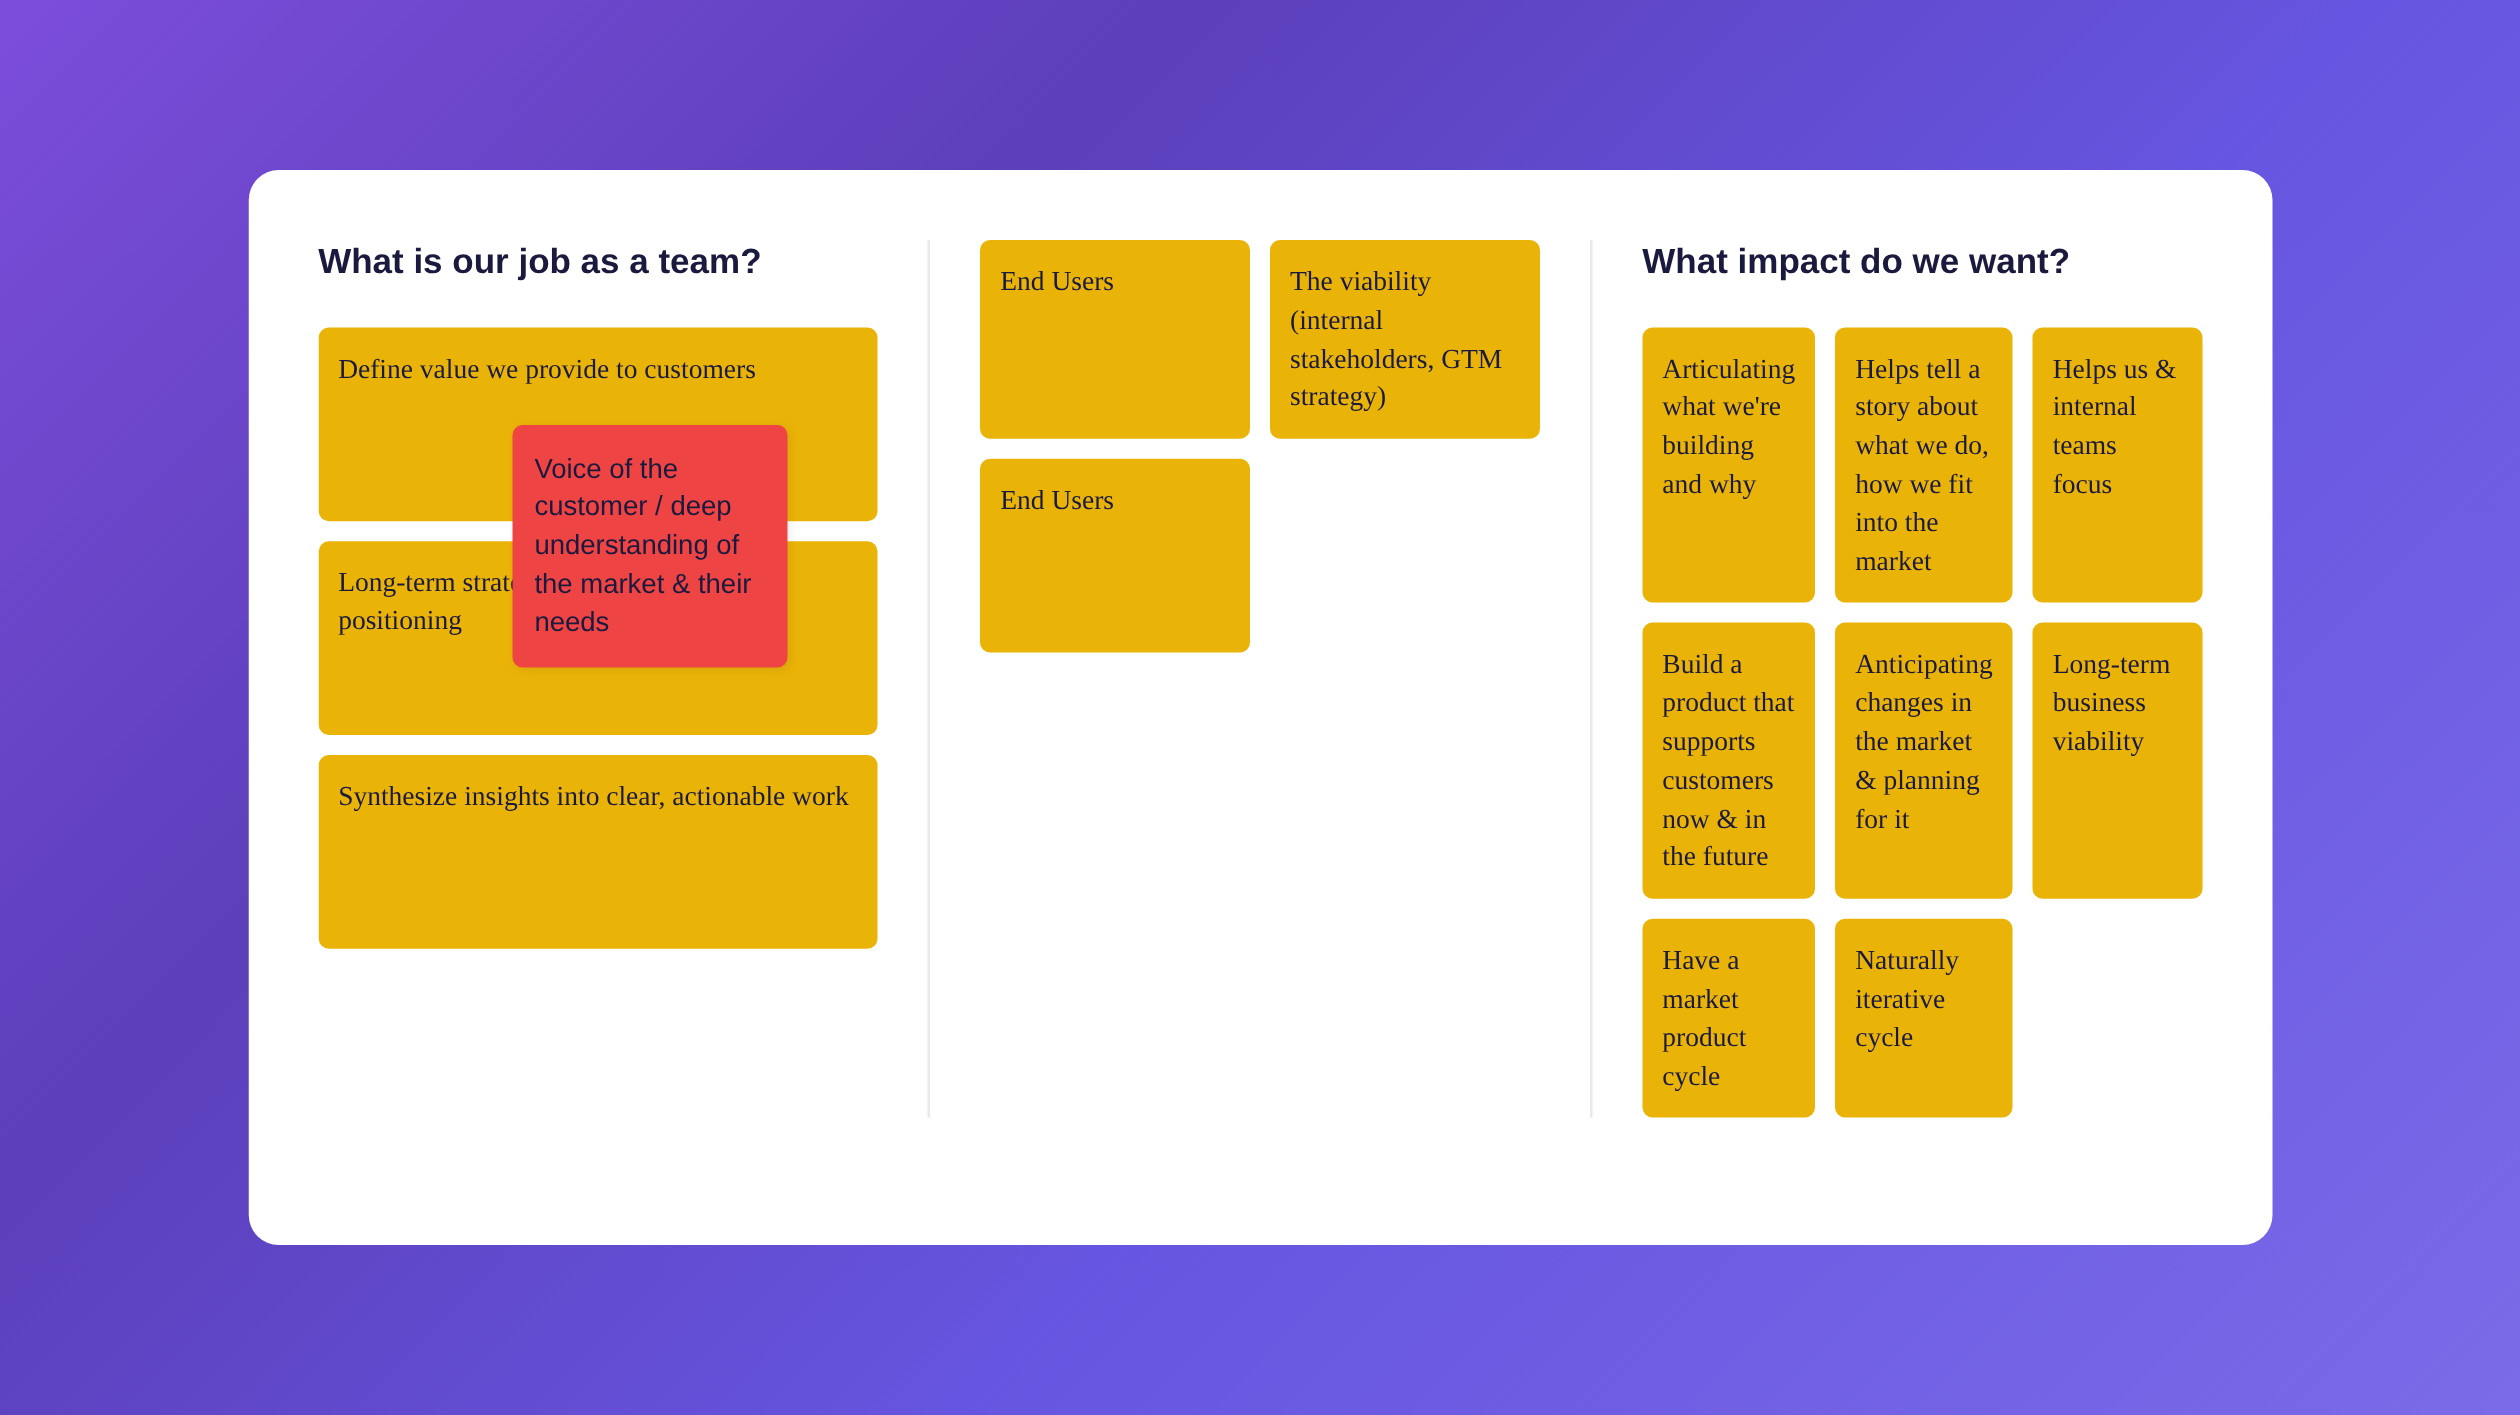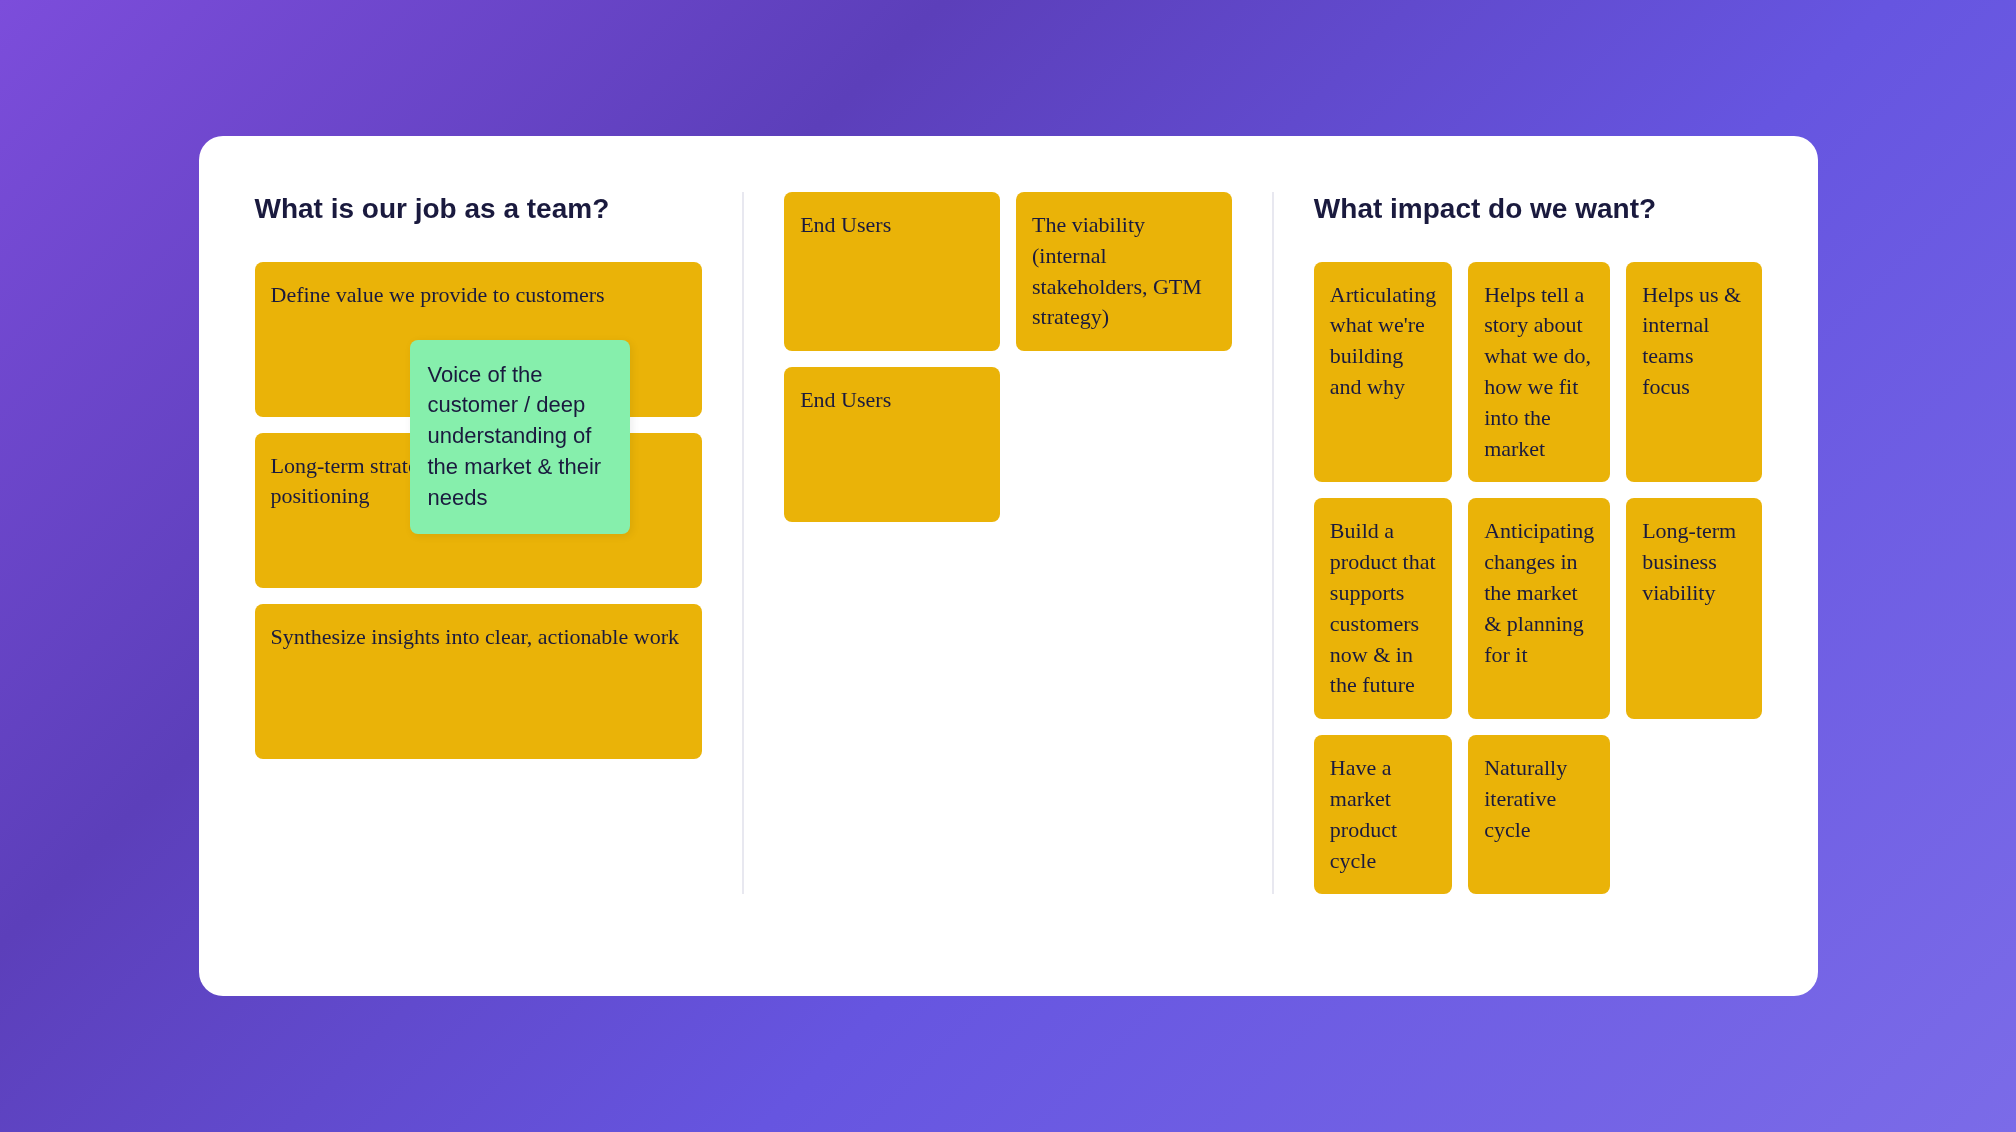--- a/index.html
+++ b/index.html
@@ -90,21 +90,21 @@
     .card-tall {
       min-height: 155px;
     }
 
     .card-medium {
       min-height: 148px;
     }
 
     
     .sticky-note {
-      background: #86efac;
+      background: #ef4444;
       border-radius: 8px;
       padding: 20px 18px;
       font-size: 22px;
       font-weight: 500;
       color: #1a1a3e;
       line-height: 1.4;
       position: absolute;
       top: 78px;
       left: 155px;
       width: 220px;

